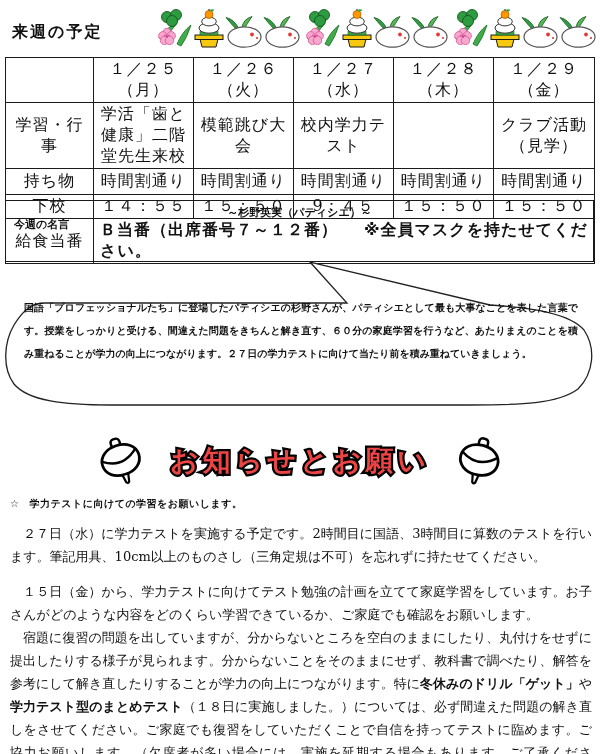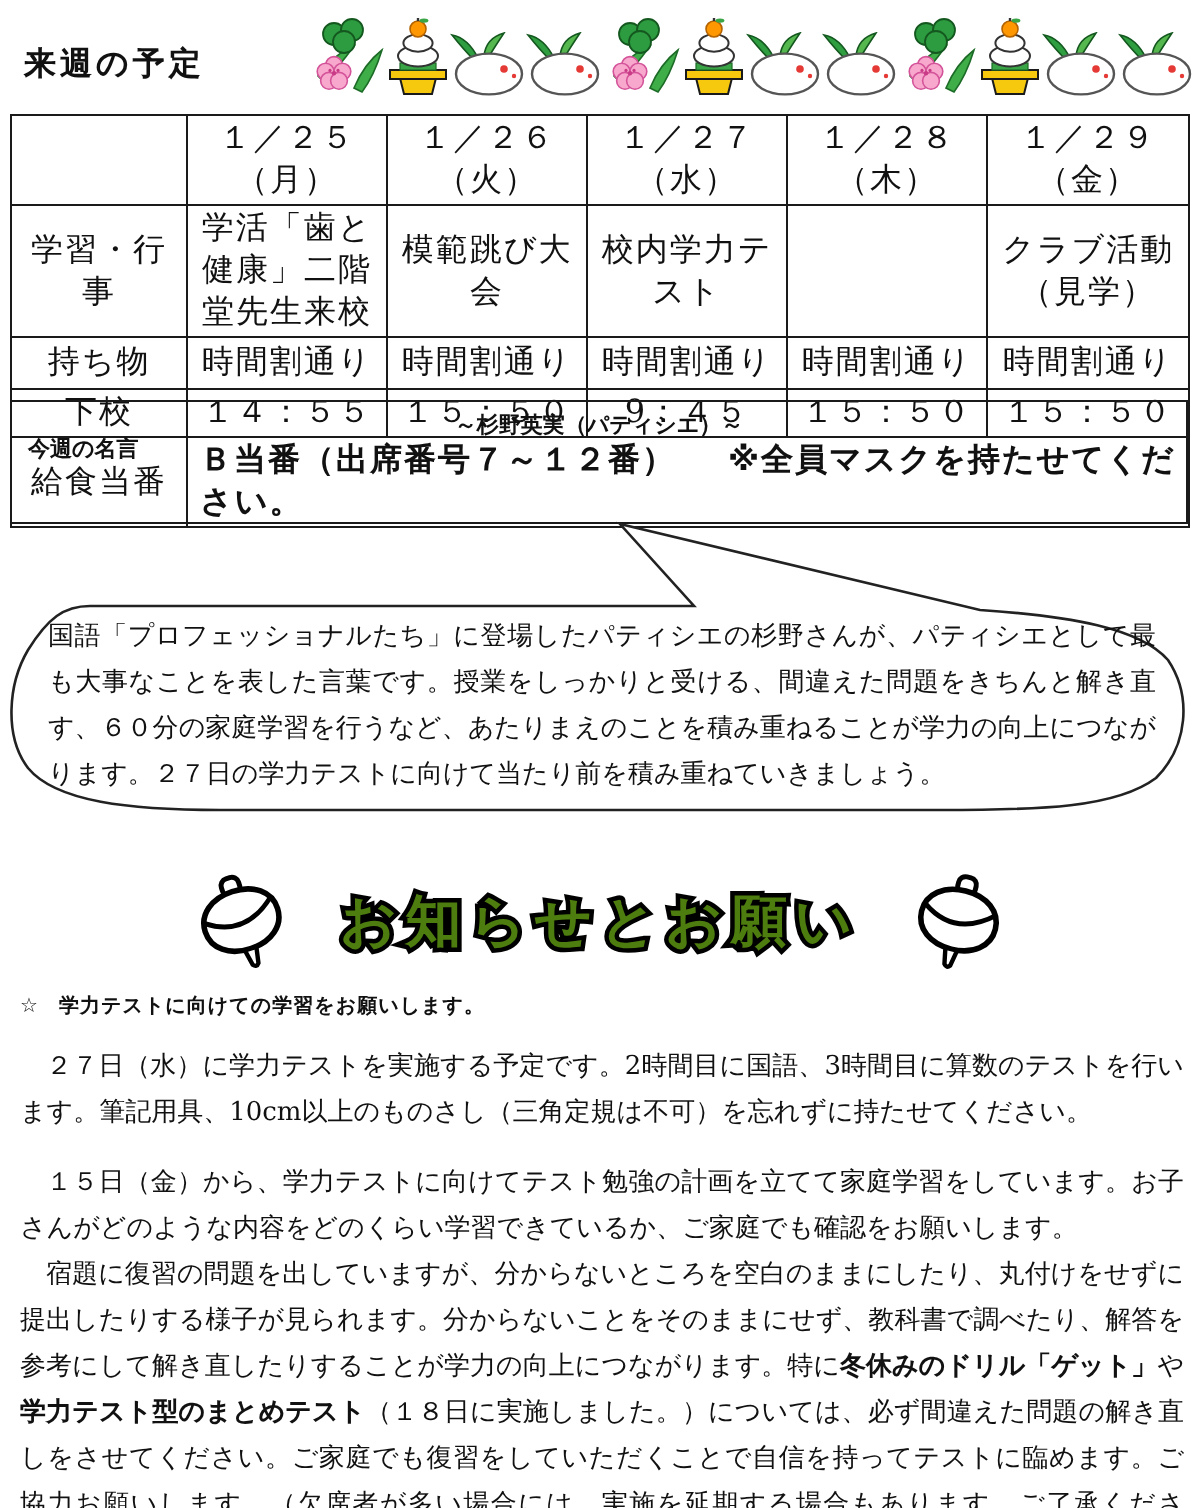--- a/index.html
+++ b/index.html
@@ -32,28 +32,28 @@
   
   #quote-box { left:5px; top:200px; width:589px; height:62px; border:1.5px solid #1a1a1a; }
   #quote-label { left:8px; top:16px; font-size:11px; font-weight:bold;
                  font-family:"DejaVu Sans","Liberation Sans",sans-serif; }
   #quote-attr { top:4px; left:0; width:100%; text-align:center; font-size:11px; font-weight:bold;
                 font-family:"DejaVu Sans","Liberation Sans",sans-serif; }
   #quote-text { top:21px; left:0; width:100%; text-align:center; font-size:26px; letter-spacing:1px; }
 
   
   #bubble-svg { left:0; top:258px; }
-  #bubble-text { left:24px; top:307px; width:554px; font-size:13px; line-height:23px;
-                 text-align:justify; }
+  #bubble-text { left:24px; top:296px; width:554px; font-size:10px; line-height:23px;
+                 text-align:justify;font-weight:bold; }
 
   
   #announce-head { top:436px; left:0; width:100%; display:flex; justify-content:center;
                    align-items:center; gap:26px; }
   #announce-title { font-family:"DejaVu Sans","Liberation Sans",sans-serif; font-weight:bold;
-                    font-size:28px; letter-spacing:4px; color:#4d7c0f;
+                    font-size:28px; letter-spacing:4px; color:#ef4444;
                     -webkit-text-stroke:4.5px #000; paint-order:stroke fill;
                     text-shadow:-1px -1px 0 #000, 1px -1px 0 #000, -1px 1px 0 #000, 1px 1px 0 #000; }
   #announce-body { top:492px; left:10px; width:582px; font-size:13px; line-height:23px; }
   .sec-head { font-family:"DejaVu Sans","Liberation Sans",sans-serif; font-weight:bold;
               font-size:10px; letter-spacing:0.5px; }
   .sec-head .star { margin-right:10px; font-weight:normal; }
   .para { text-align:justify; }
   #para-1 { margin-top:7px; }
   #para-2 { margin-top:12px; }
   .bold-gothic { font-family:"DejaVu Sans","Liberation Sans",sans-serif; font-weight:bold; }

